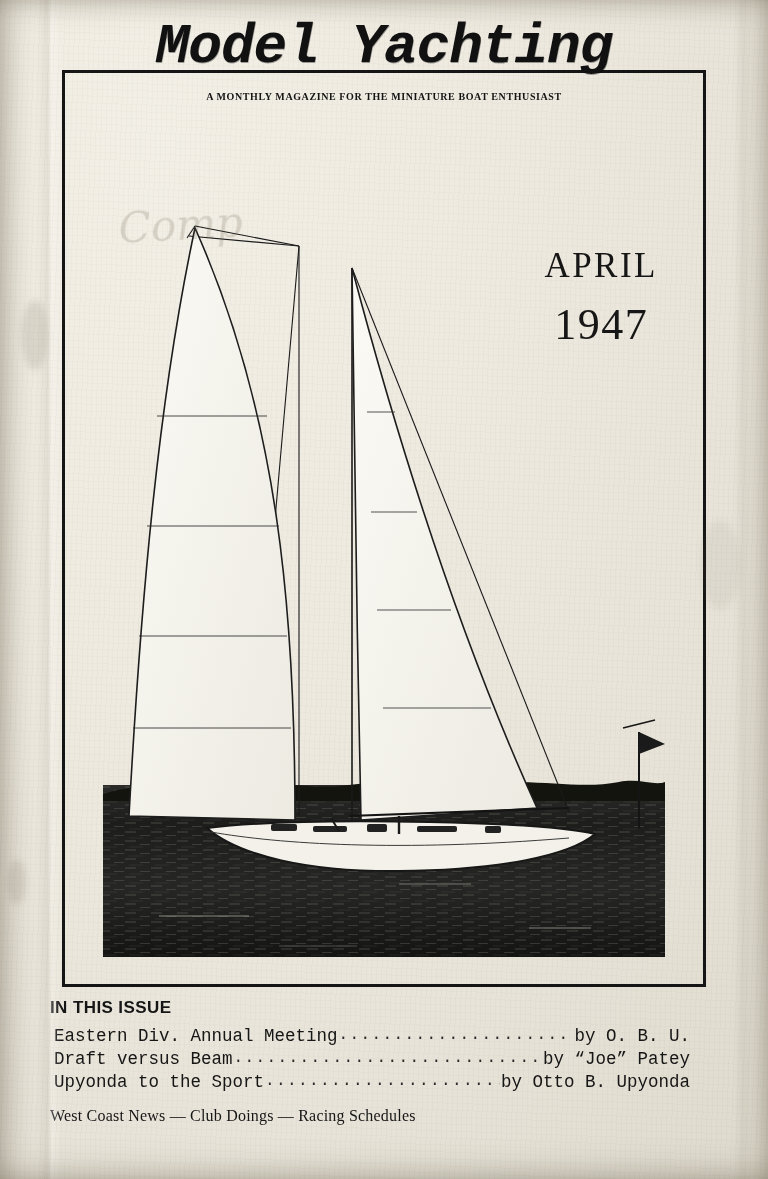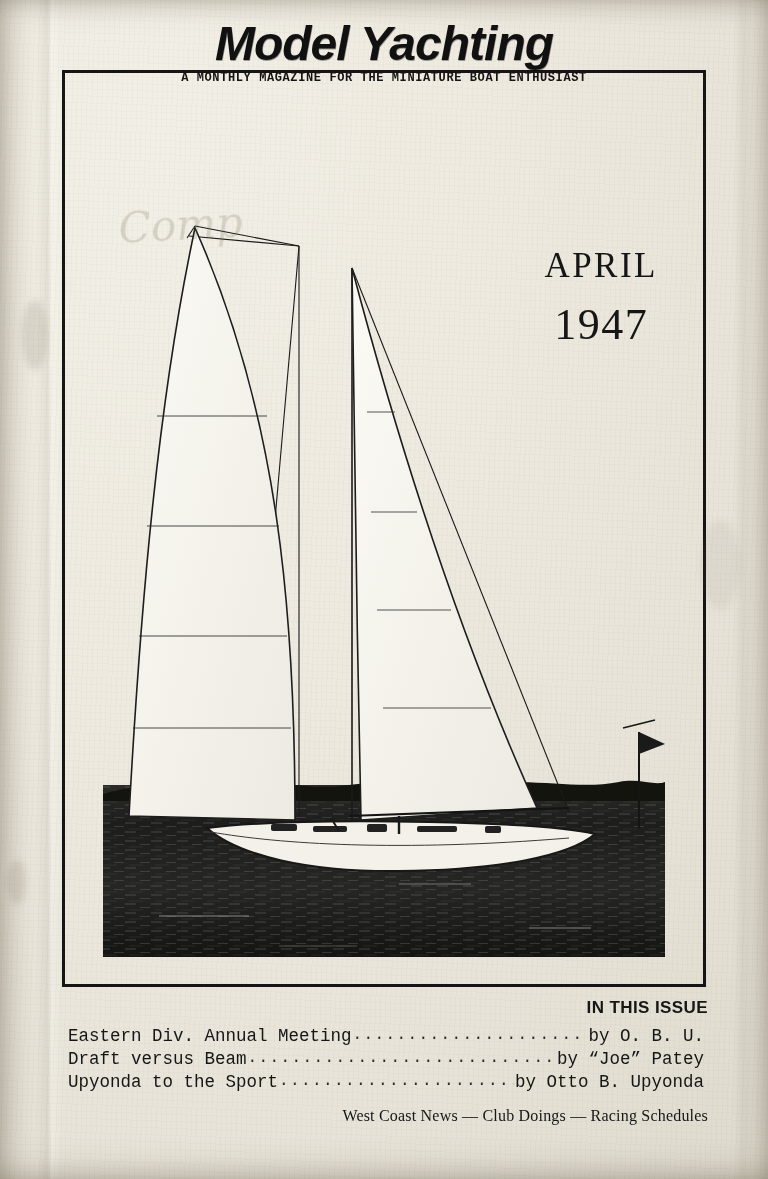--- a/index.html
+++ b/index.html
@@ -75,34 +75,34 @@
 
   
   .masthead {
     position: absolute;
     left: 0; right: 0;
     top: 20px;
     text-align: center;
     z-index: 5;
   }
   .mast-title {
-    font-family: Liberation Sans, sans-serif;
-    font-size: 48px;
+    font-family: Liberation Mono, monospace;
+    font-size: 56px;
     line-height: 0.98;
     font-weight: 700;
     font-style: italic;
     color: #111;
     letter-spacing: -1px;
     text-shadow: 0.5px 0.5px 0 rgba(0,0,0,0.35);
   }
   .mast-sub {
-    margin-top: 4px;
-    font-family: Liberation Mono, monospace;
+    margin-top: 16px;
+    font-family: Liberation Serif, serif;
     font-weight: 700;
-    font-size: 12px;
+    font-size: 10px;
     letter-spacing: 0.6px;
     color: #141414;
     white-space: nowrap;
   }
 
   
   .dateblock {
     position: absolute;
     right: 110px;
     top: 248px;
@@ -147,24 +147,24 @@
     top: 216px;
     width: 570px;
     height: 745px;
     z-index: 3;
   }
   .illus svg { display: block; }
 
   
   .contents {
     position: absolute;
-    left: 64px;
+    left: 50px;
     width: 644px;
     top: 998px;
-    text-align: right;
+    text-align: left;
     color: #161616;
   }
   .contents-title {
     font-family: "Liberation Sans", sans-serif;
     font-weight: 700;
     font-size: 17px;
     letter-spacing: 0.4px;
     margin-bottom: 7px;
   }
   .toc-list {

